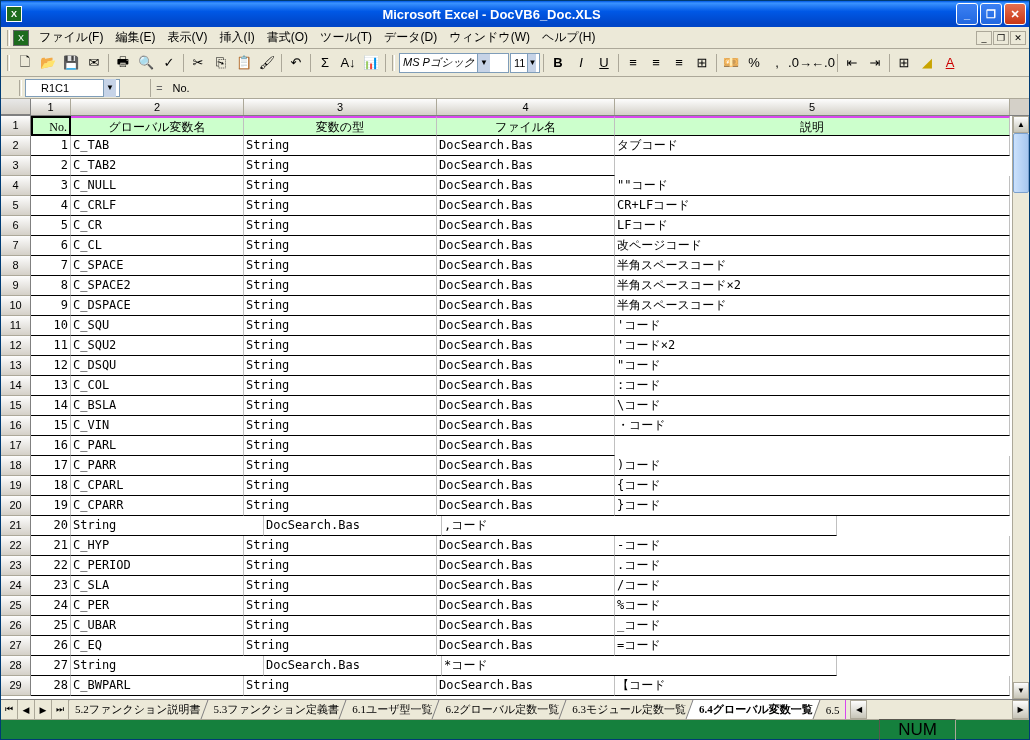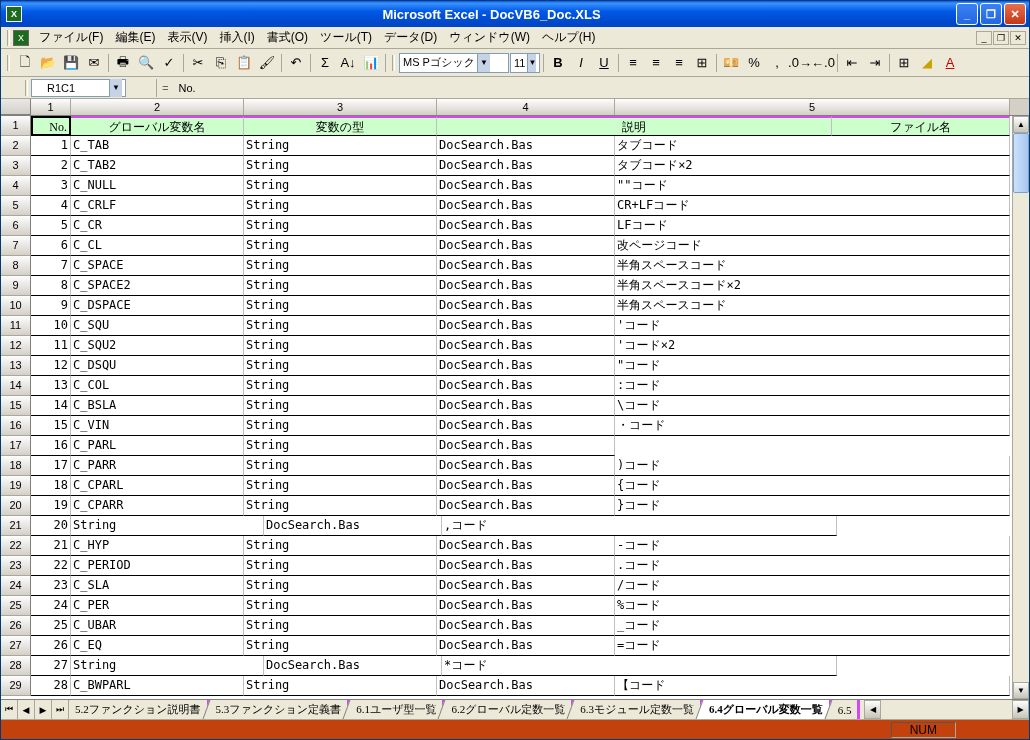--- a/index.html
+++ b/index.html
@@ -16,23 +16,23 @@
 .menu-handle{width:3px;height:16px;border-left:1px solid #aca899;border-right:1px solid #fff;margin:0 3px;}
 .menu-icon{width:16px;height:16px;background:#1d6b1d;border:1px solid #666;margin-right:4px;display:flex;align-items:center;justify-content:center;font-size:9px;color:#fff;}
 .menu-item { padding: 2px 6px; cursor: default; font-size:12px;}
 .mdi-controls{margin-left:auto;display:flex;gap:1px;}
 .mdi-btn{width:16px;height:14px;border:1px solid #aca899;background:#ece9d8;font-size:9px;display:flex;align-items:center;justify-content:center;}
 .toolbar { height: 28px; background: #ece9d8; border-bottom: 1px solid #aca899; display: flex; align-items: center; padding: 2px 3px; gap:1px;}
 .tb-btn{width:22px;height:22px;display:flex;align-items:center;justify-content:center;font-size:13px;cursor:default;}
 .tb-sep{width:1px;height:18px;background:#aca899;margin:0 2px;}
 .tb-combo{height:20px;border:1px solid #7f9db9;background:white;padding:0 3px;display:flex;align-items:center;font-size:11px;}
 .tb-combo-arrow{width:13px;height:18px;background:#c6d3e7;border-left:1px solid #7f9db9;display:flex;align-items:center;justify-content:center;font-size:8px;margin-left:2px;}
-.font-combo{width:110px;}
+.font-combo{width:110px;font-style:italic;}
 .size-combo{width:30px;}
-.formula-bar{height:22px;background:#ece9d8;border-bottom:1px solid #aca899;display:flex;align-items:center;padding:0 21px;}
+.formula-bar{height:22px;background:#ece9d8;border-bottom:1px solid #aca899;display:flex;align-items:center;padding:0 15px;}
 .name-box{width:95px;height:18px;border:1px solid #7f9db9;background:white;padding:0 3px 0 15px;display:flex;align-items:center;font-size:11px;}
 .fb-sep{width:1px;height:18px;background:#aca899;margin:0 5px 0 30px;}
 .fx-label{font-style:italic;color:#666;margin-right:10px;font-size:11px;}
 .formula-text{font-size:11px;}
 .grid-area{flex:1;display:flex;flex-direction:column;background:white;position:relative;overflow:hidden;}
 .col-headers{display:flex;height:17px;background:#d4d0c8;border-bottom:1px solid #808080;flex-shrink:0;}
 .corner{width:30px;border-right:1px solid #808080;border-bottom:1px solid #808080;background:linear-gradient(to bottom,#e8e8e8,#d4d0c8);}
 .colh{border-right:1px solid #aca899;background:linear-gradient(to bottom,#fdfdfd,#d4d0c8);text-align:center;font-size:11px;line-height:16px;}
 .c1{width:40px;}.c2{width:173px;}.c3{width:193px;}.c4{width:178px;}.c5{width:395px;}
 .grid-body{flex:1;overflow:hidden;}
@@ -42,27 +42,27 @@
 .hdrrow .cell{background:#ccffcc;border-bottom:1px solid #000;border-top:2px solid #d946ef;text-align:center;font-family:"MS PGothic";}
 .hdrrow .cell.c1{background:#ccffcc;}
 .cell.c1{text-align:right;}
 .active-cell{border:2px solid #000 !important;background:#ccffcc;}
 .vscroll{position:absolute;right:0;top:17px;bottom:0;width:17px;background:#ece9d8;border-left:1px solid #aca899;}
 .vs-btn{height:17px;background:linear-gradient(to bottom,#fdfdfd,#c7c5b8);border:1px solid #aca899;display:flex;align-items:center;justify-content:center;font-size:8px;}
 .vs-thumb{position:absolute;top:17px;left:0;right:0;height:60px;background:linear-gradient(to right,#cbe1fc,#a7c7ef);border:1px solid #7ba0cd;border-radius:2px;}
 .sheet-tabs{height:20px;background:#ece9d8;border-top:1px solid #808080;display:flex;align-items:stretch;font-size:11px;}
 .tab-nav{display:flex;}
 .tab-nav-btn{width:17px;border-right:1px solid #aca899;background:#ece9d8;display:flex;align-items:center;justify-content:center;font-size:9px;}
-.tab{padding:6px 6px;background:#ece9d8;border-right:3px solid #d946ef;display:flex;align-items:center;white-space:nowrap;position:relative;font-family:"MS PGothic";}
+.tab{padding:6px 6px;background:#ece9d8;border-right:1px solid #d946ef;display:flex;align-items:center;white-space:nowrap;position:relative;font-family:"MS PGothic";}
 .tab::before{content:"";position:absolute;left:-4px;top:0;bottom:0;width:8px;background:inherit;transform:skewX(-20deg);border-left:1px solid #808080;}
 .tab.active{background:white;font-weight:bold;}
 .hscroll{flex:1;display:flex;background:#ece9d8;margin-left:4px;}
 .hs-btn{width:17px;background:linear-gradient(to bottom,#fdfdfd,#c7c5b8);border:1px solid #aca899;display:flex;align-items:center;justify-content:center;font-size:8px;}
 .hs-track{flex:1;background:#ece9d8;}
-.statusbar{height:20px;background:#c2410c;border-top:1px solid #aca899;display:flex;align-items:center;font-size:12px;padding:0 3px;}
+.statusbar{height:20px;background:#15803d;border-top:1px solid #aca899;display:flex;align-items:center;font-size:17px;padding:0 3px;}
 .status-cell{border:1px inset #aca899;padding:0 18px;margin-left:auto;margin-right:70px;}
 </style>
 </head>
 <body>
 
 <div class="window">
   <div class="titlebar">
     <div class="titlebar-icon">X</div>
     <div class="titlebar-text">Microsoft Excel - DocVB6_Doc.XLS</div>
     <div class="window-controls">
@@ -177,38 +177,37 @@
           <div class="colh c4">4</div>
           <div class="colh c5">5</div>
         </div>
     </div>
     <div class="grid-body" id="gridbody">
         <div class="grid-row hdrrow">
           <div class="rowh">1</div>
           <div class="cell c1 active-cell">No.</div>
           <div class="cell c2">グローバル変数名</div>
           <div class="cell c3">変数の型</div>
+          <div class="cell c4">ファイル名</div>
           <div class="cell c5">説明</div>
-          <div class="cell c4">ファイル名</div>
         </div>
         <div class="grid-row">
           <div class="rowh">2</div>
           <div class="cell c1">1</div>
           <div class="cell c2">C_TAB</div>
           <div class="cell c3">String</div>
           <div class="cell c4">DocSearch.Bas</div>
           <div class="cell c5">タブコード</div>
         </div>
         <div class="grid-row">
           <div class="rowh">3</div>
           <div class="cell c1">2</div>
           <div class="cell c2">C_TAB2</div>
           <div class="cell c3">String</div>
           <div class="cell c4">DocSearch.Bas</div>
-          <div class="cell c5">タブコード×2</div>
         </div>
         <div class="grid-row">
           <div class="rowh">4</div>
           <div class="cell c1">3</div>
           <div class="cell c2">C_NULL</div>
           <div class="cell c3">String</div>
           <div class="cell c4">DocSearch.Bas</div>
           <div class="cell c5">""コード</div>
         </div>
         <div class="grid-row">

